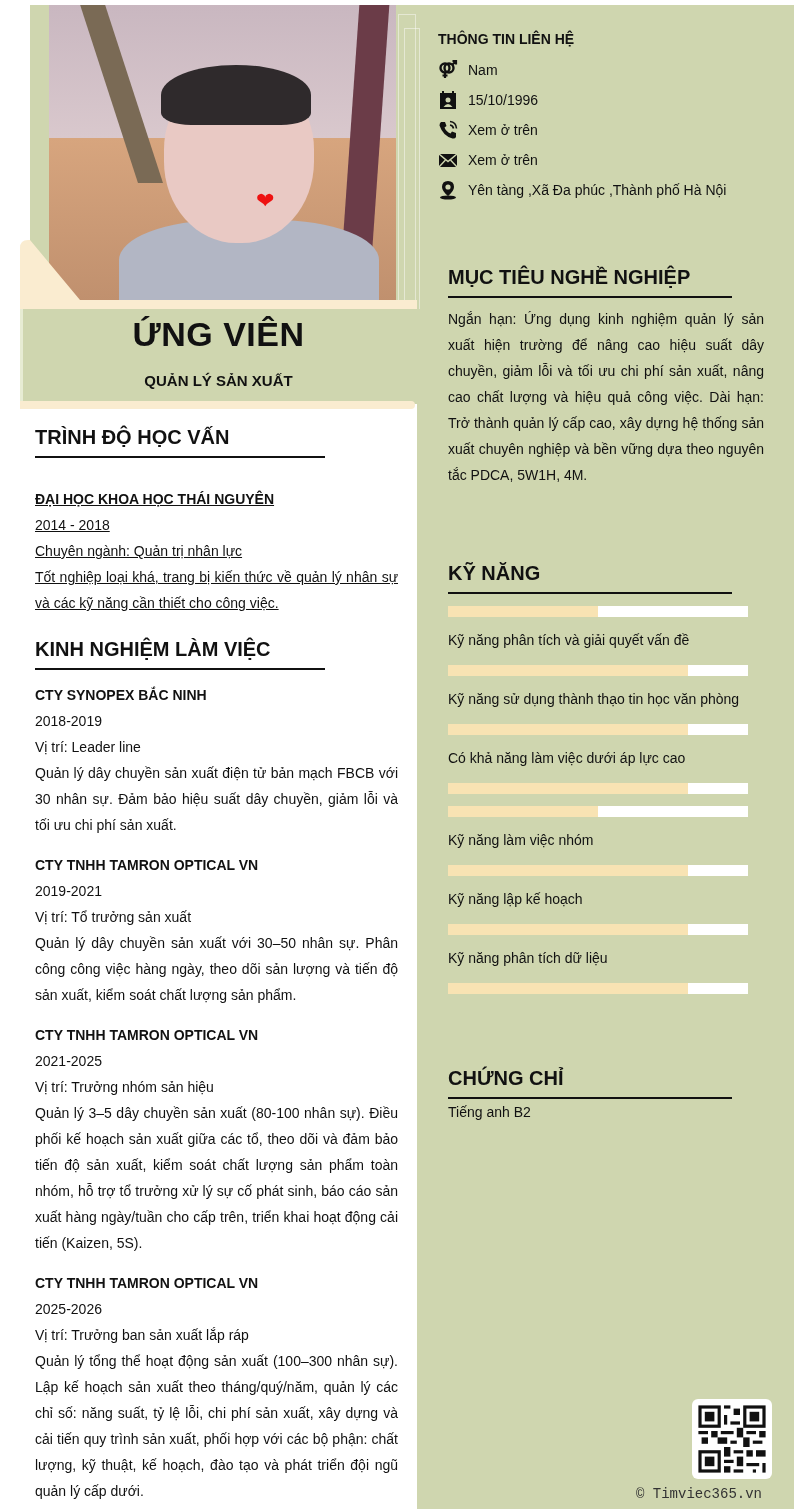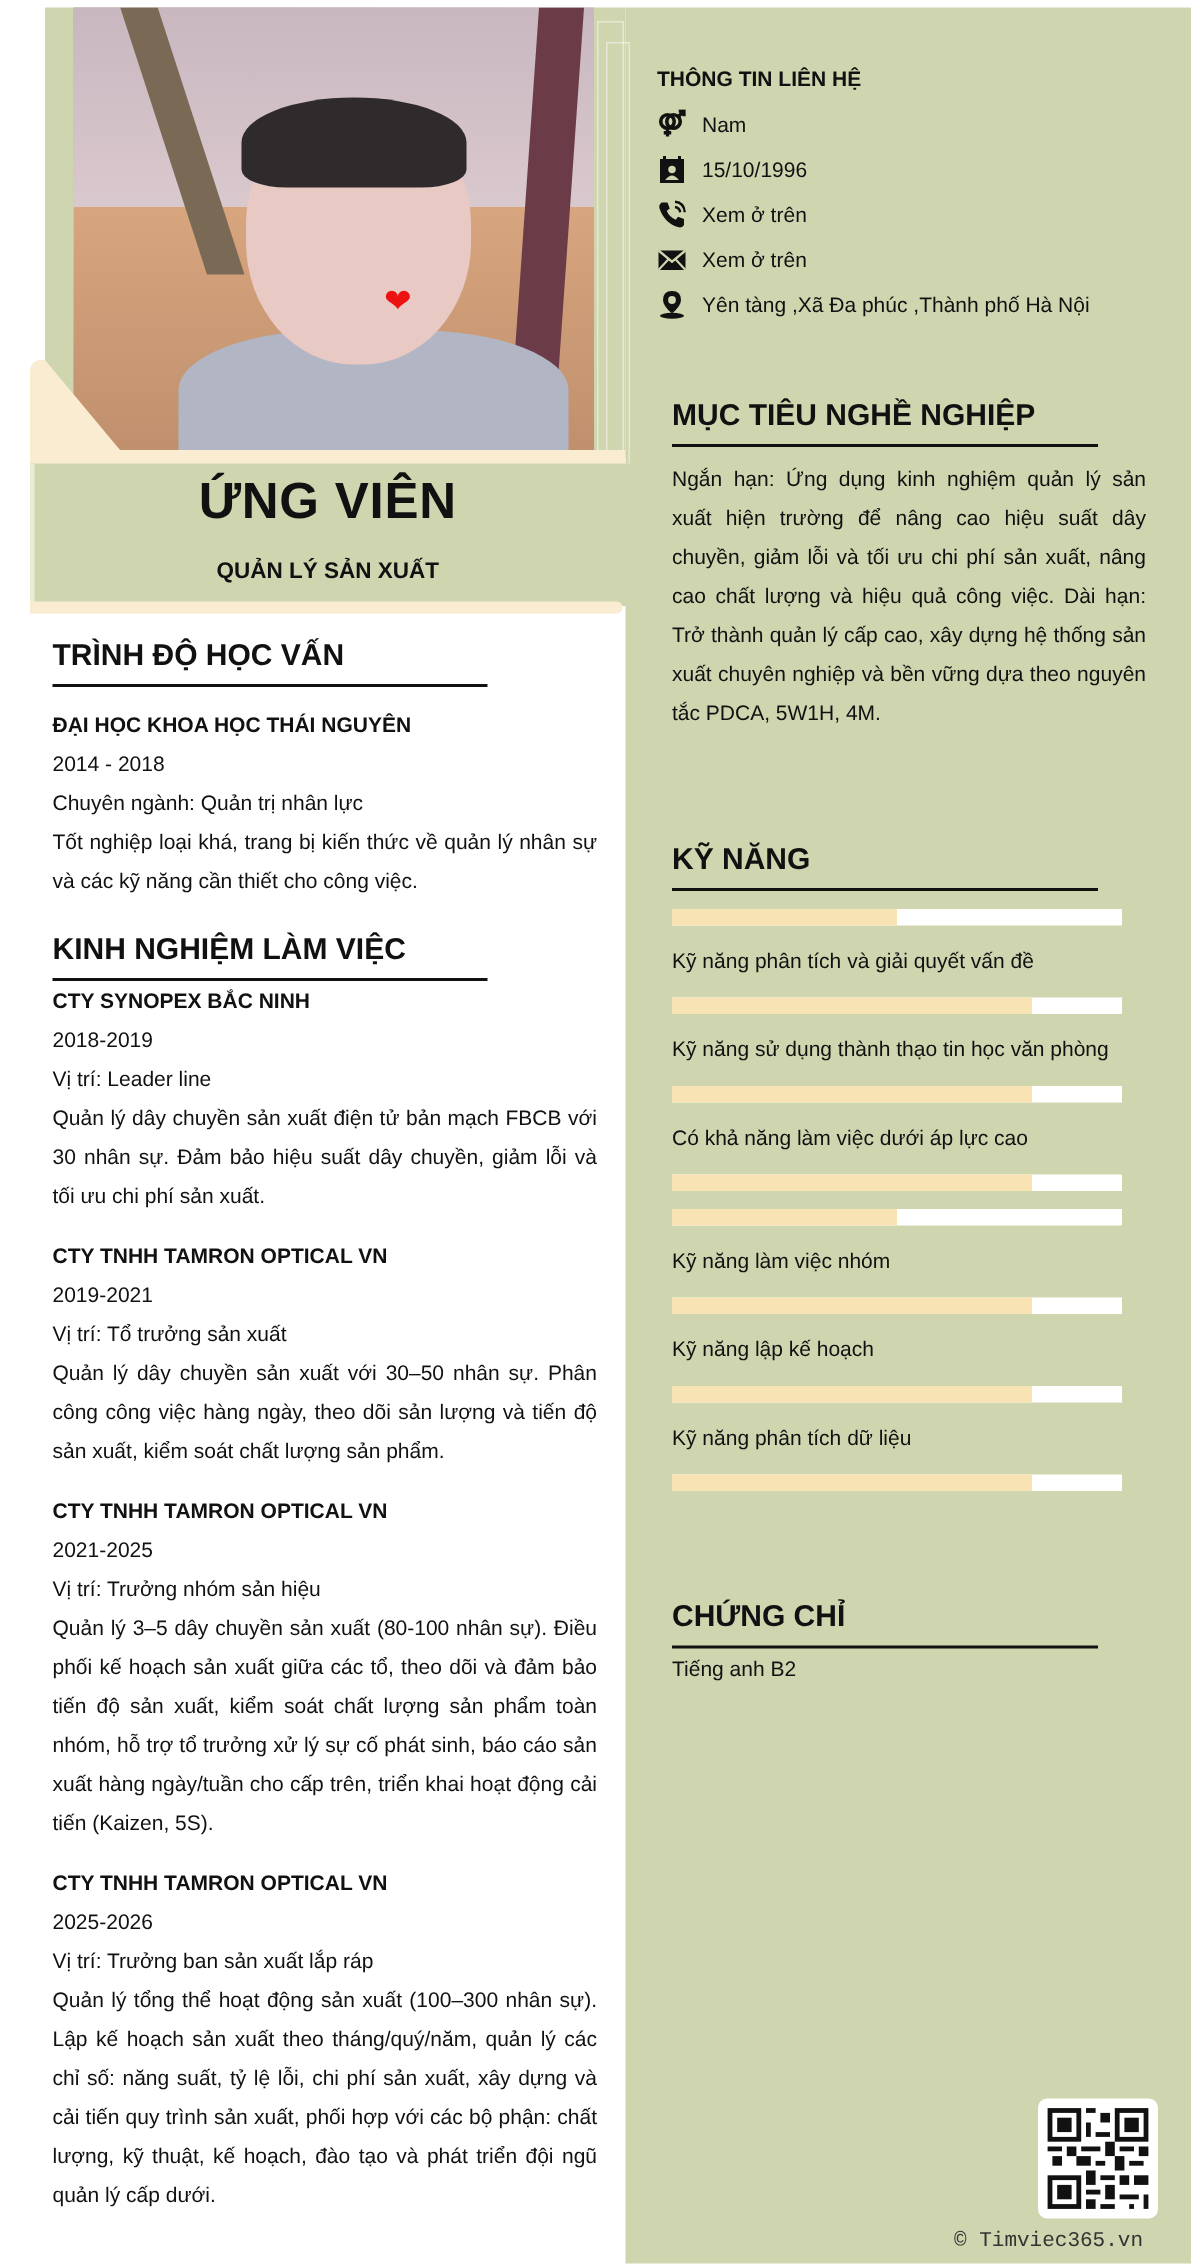--- a/index.html
+++ b/index.html
@@ -21,21 +21,21 @@
   .cream-top{position:absolute;left:20px;top:301px;width:395px;height:8px;background:#faecd0;border-radius:0 4px 4px 0;}
   .cream-bot{position:absolute;left:20px;top:401px;width:395px;height:8px;background:#faecd0;border-radius:0 4px 4px 0;}
   .name{position:absolute;left:20px;top:315px;width:397px;text-align:center;font-size:34px;font-weight:bold;letter-spacing:0.5px;}
   .title{position:absolute;left:20px;top:372px;width:397px;text-align:center;font-size:15px;font-weight:bold;}
   .frame-line{position:absolute;border:1px solid rgba(255,255,255,0.45);}
   .sec-h{font-size:20px;font-weight:bold;margin:0;padding-bottom:6px;border-bottom:2px solid #111;display:inline-block;}
   .left-col{position:absolute;left:35px;top:424px;width:363px;font-size:14px;line-height:26px;}
   .left-col .sec-h{width:290px;}
   .entry-title{font-weight:bold;font-size:14px;}
   .justify{text-align:justify;}
-  .contact{position:absolute;left:438px;top:44px;width:340px;}
+  .contact{position:absolute;left:438px;top:31px;width:340px;}
   .contact h4{margin:0 0 8px 0;font-size:14px;font-weight:bold;}
   .crow{display:flex;align-items:center;height:30px;font-size:14px;}
   .crow .ic{width:20px;height:20px;margin-right:10px;display:flex;align-items:center;justify-content:center;}
   .right-sec{position:absolute;left:448px;width:316px;font-size:14px;line-height:26px;}
   .right-sec .sec-h{width:284px;}
   .skill{margin-top:10px;}
   .skill .lbl{height:26px;}
   .bar{width:300px;height:11px;background:#fff;margin-top:12px;margin-bottom:8px;position:relative;}
   .bar .fill{position:absolute;left:0;top:0;height:100%;background:#f8e3b3;}
   .qr{position:absolute;left:692px;top:1399px;width:80px;height:80px;background:#fff;border-radius:6px;}
@@ -66,31 +66,31 @@
 </svg>
 <div class="cream-top"></div>
 <div class="namebox"></div>
 <div class="cream-bot"></div>
 <div class="name">ỨNG VIÊN</div>
 <div class="title">QUẢN LÝ SẢN XUẤT</div>
 
 <div class="left-col">
   <div>
     <h2 class="sec-h">TRÌNH ĐỘ HỌC VẤN</h2>
-    <div style="margin-top:12px;">
+    <div style="margin-top:28px;text-decoration:underline;">
       <div class="entry-title">ĐẠI HỌC KHOA HỌC THÁI NGUYÊN</div>
       <div>2014 - 2018</div>
       <div>Chuyên ngành: Quản trị nhân lực</div>
       <div class="justify">Tốt nghiệp loại khá, trang bị kiến thức về quản lý nhân sự và các kỹ năng cần thiết cho công việc.</div>
     </div>
   </div>
 
   <div style="margin-top:20px;">
     <h2 class="sec-h">KINH NGHIỆM LÀM VIỆC</h2>
-    <div style="">
+    <div style="margin-top:12px;">
       <div class="entry-title">CTY SYNOPEX BẮC NINH</div>
       <div>2018-2019</div>
       <div>Vị trí: Leader line</div>
       <div class="justify">Quản lý dây chuyền sản xuất điện tử bản mạch FBCB với 30 nhân sự. Đảm bảo hiệu suất dây chuyền, giảm lỗi và tối ưu chi phí sản xuất.</div>
     </div>
     <div style="margin-top:14px;">
       <div class="entry-title">CTY TNHH TAMRON OPTICAL VN</div>
       <div>2019-2021</div>
       <div>Vị trí: Tổ trưởng sản xuất</div>
       <div class="justify">Quản lý dây chuyền sản xuất với 30–50 nhân sự. Phân công công việc hàng ngày, theo dõi sản lượng và tiến độ sản xuất, kiểm soát chất lượng sản phẩm.</div>

